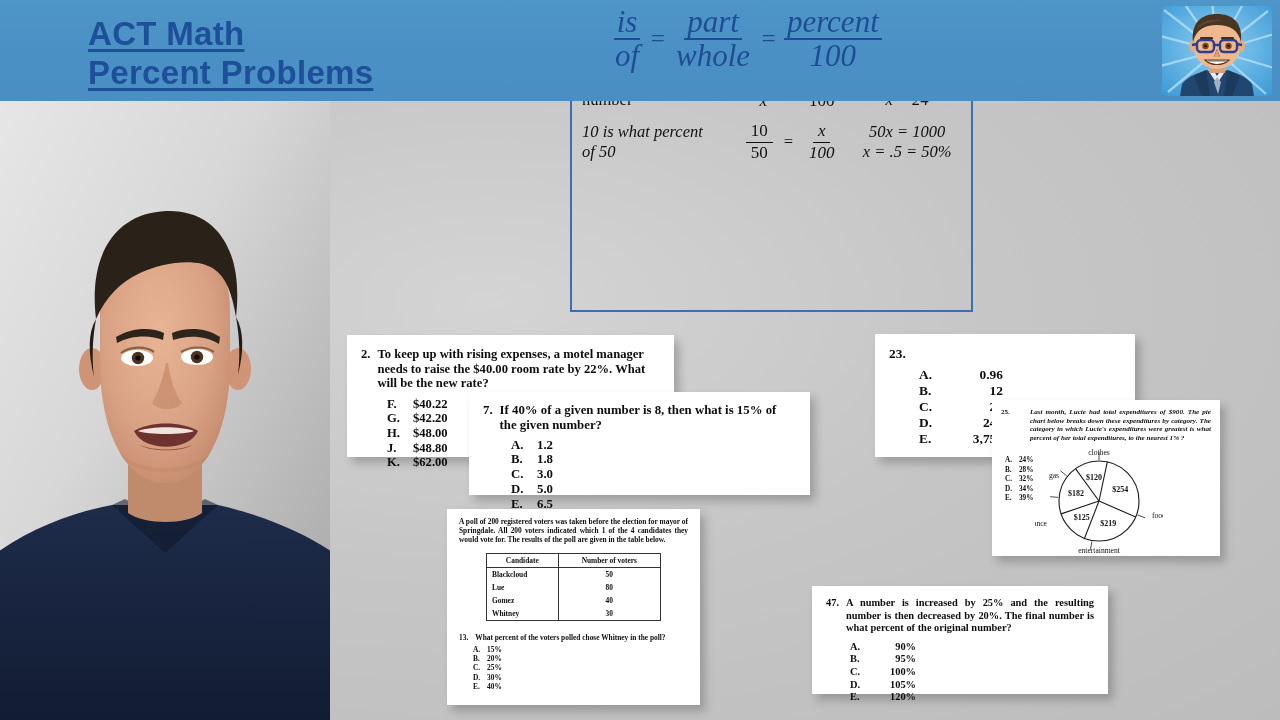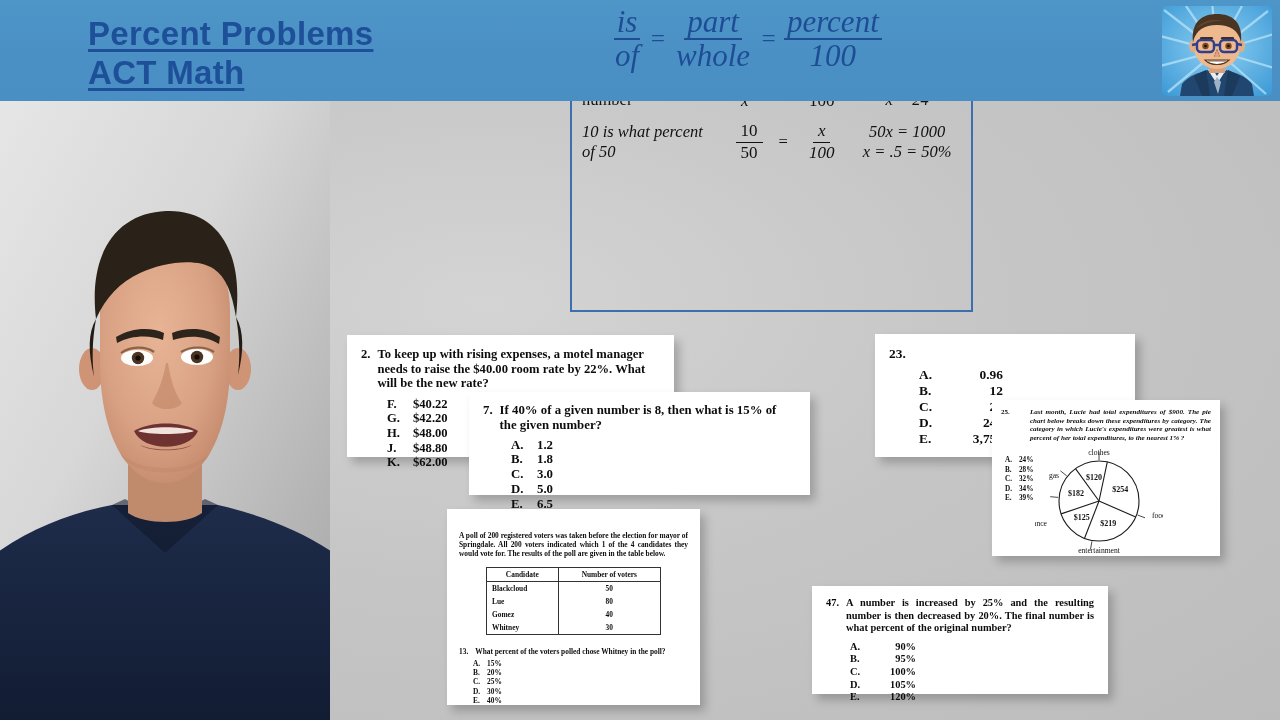--- a/index.html
+++ b/index.html
@@ -106,21 +106,21 @@
     border-collapse: collapse;
     font-family: "Liberation Serif", serif;
     font-size: 16.5px;
     color: #111;
   }
   #formula-box td { vertical-align: middle; padding: 6px 4px; }
   #formula-box td.c1 { width: 160px; padding-left: 10px; font-style: italic; }
   #formula-box td.c1 .rom { font-style: normal; }
   #formula-box td.c2 { width: 112px; text-align: center; }
   #formula-box td.c3 { width: 128px; text-align: center; font-style: italic; }
-  .eqrow { display: flex; align-items: center; justify-content: space-between; gap: 11px; }
+  .eqrow { display: flex; align-items: center; justify-content: flex-end; gap: 11px; }
   .frac {
     display: inline-flex; flex-direction: column; align-items: center;
     line-height: 1.06; font-size: 17px;
   }
   .frac .num { border-bottom: 1.6px solid #111; padding: 0 5px 1px 5px; }
   .frac .den { padding: 1px 5px 0 5px; }
   .it { font-style: italic; }
   .stackline { display: block; }
 
   
@@ -158,21 +158,21 @@
   #card-q25 { left: 992px; top: 400px; width: 228px; height: 156px; padding: 8px 9px; font-size: 7.1px; line-height: 8.6px; }
   #card-q25 .qrow { gap: 20px; }
   #card-q25 .ptext { text-align: justify; font-style: italic; }
   #card-q25 .body { display: flex; margin-top: 4px; }
   #card-q25 .choices { margin-left: 4px; margin-top: 10px; font-size: 7.2px; }
   #card-q25 .choice { gap: 5px; line-height: 9.4px; }
   #card-q25 .choice .lbl { width: 9px; }
   .pie-wrap { position: relative; width: 128px; height: 110px; margin-left: 2px; }
 
   
-  #card-poll { left: 447px; top: 509px; width: 253px; height: 196px; padding: 22px 12px; font-size: 7.4px; line-height: 9px; }
+  #card-poll { left: 447px; top: 509px; width: 253px; height: 196px; padding: 8px 12px; font-size: 7.4px; line-height: 9px; }
   #card-poll .intro { text-align: justify; font-weight: bold; }
   table.polltable {
     margin: 9px auto 0 auto;
     border-collapse: collapse;
     font-size: 7.4px;
     width: 175px;
   }
   table.polltable th, table.polltable td { border: .8px solid #333; padding: 2px 5px; font-weight: bold; }
   table.polltable thead th { text-align: center; font-weight: bold; }
   table.polltable tbody td.name { text-align: left; border-top: none; border-bottom: none; }
@@ -556,22 +556,22 @@
       <div class="choice">
           <span class="lbl">E.</span>
           <span class="val">120%</span>
         </div>
     </div>
   </div>
 
   <div id="header-band">
 
     <div id="slide-title-under">
+      <span>ACT Math</span>
       <span>Percent Problems</span>
-      <span>ACT Math</span>
     </div>
 
     <div id="header-formula">
       <span class="frac">
         <span class="num">is</span>
         <span class="den">of</span>
       </span>
       <span>=</span>
       <span class="frac">
         <span class="num">part</span>

